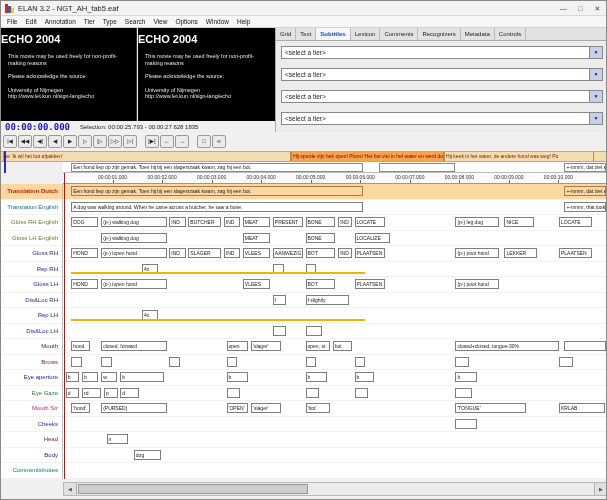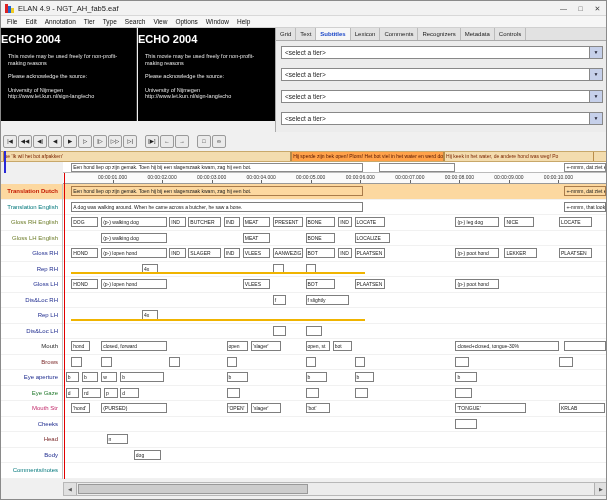--- a/index.html
+++ b/index.html
@@ -64,21 +64,21 @@
 <div id="win">
 
   <div class="titlebar">
     <span class="app-icon">
       <svg width="9" height="9">
           <rect x="0" y="0" width="3" height="9" fill="#d22"></rect>
           <rect x="3" y="2" width="3" height="7" fill="#26c"></rect>
           <rect x="6" y="4" width="3" height="5" fill="#ec2"></rect>
         </svg>
     </span>
-    <span class="title">ELAN 4.9 - NGT_AH_fab5.eaf</span>
+    <span class="title">ELAN 3.2 - NGT_AH_fab5.eaf</span>
     <span class="winbtns">
       <span class="wbtn">—</span>
       <span class="wbtn">□</span>
       <span class="wbtn">✕</span>
     </span>
   </div>
 
   <div class="menubar" id="menubar"><div class="menu-item">File</div><div class="menu-item">Edit</div><div class="menu-item">Annotation</div><div class="menu-item">Tier</div><div class="menu-item">Type</div><div class="menu-item">Search</div><div class="menu-item">View</div><div class="menu-item">Options</div><div class="menu-item">Window</div><div class="menu-item">Help</div></div>
 
   <div class="video" id="video1">
@@ -121,20 +121,24 @@
           <div class="combo-value">&lt;select a tier&gt;</div>
           <div class="combo-arrow">▼</div>
         </div>
         <div class="combo">
           <div class="combo-value">&lt;select a tier&gt;</div>
           <div class="combo-arrow">▼</div>
         </div>
       </div>
   </div>
 
+  <div class="timebar">
+    <span class="cur-time">00:00:00.000</span>
+    <span class="sel-text">Selection: 00:00:25.793 - 00:00:27.628 1835</span>
+  </div>
 
   <div class="controls" id="controls">
       <div class="btn-group">
         <div class="ctl-btn">|◀</div>
         <div class="ctl-btn">◀◀</div>
         <div class="ctl-btn">◀|</div>
         <div class="ctl-btn">◀</div>
         <div class="ctl-btn">▶</div>
         <div class="ctl-btn">▷</div>
         <div class="ctl-btn">|▷</div>

